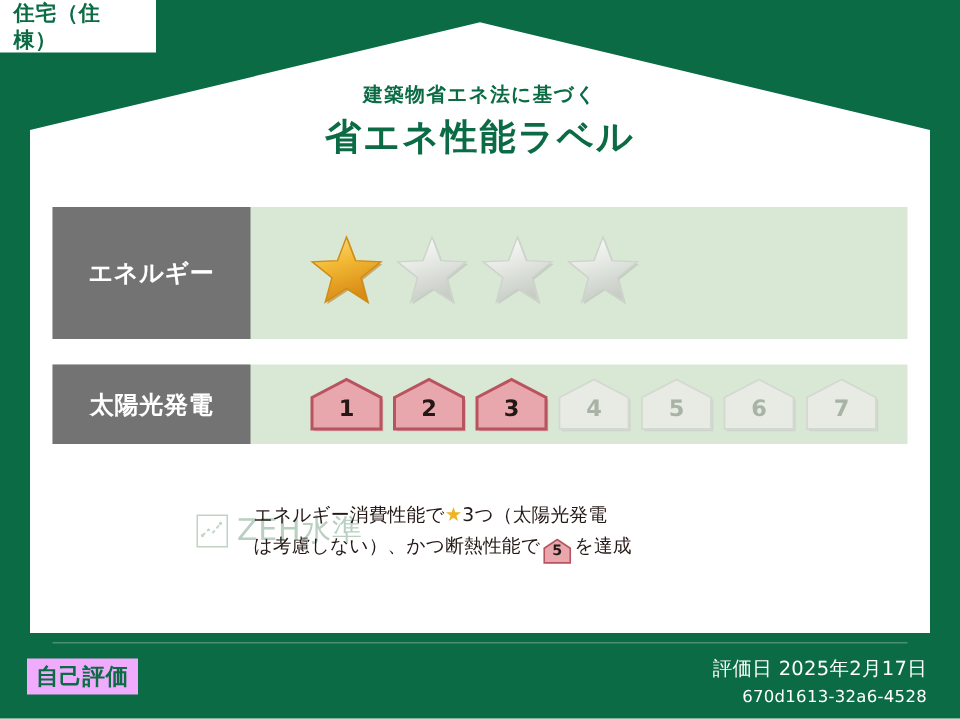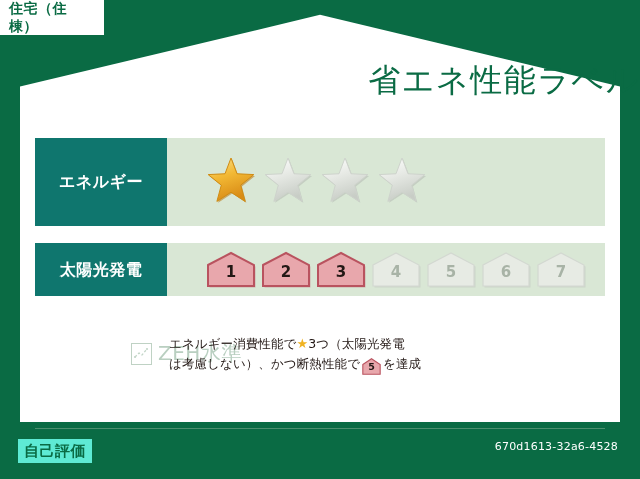--- a/index.html
+++ b/index.html
@@ -60,44 +60,43 @@
     text-align: center;
     color: #0a6b44;
   }
   .title-sub {
     font-size: 13px;
     font-weight: bold;
     letter-spacing: 1px;
     line-height: 1.2;
   }
   .title-main {
-    font-size: 32px;
-    font-weight: normal;
+    font-size: 24px;
+    font-weight: bold;
     letter-spacing: 1.5px;
     line-height: 1.3;
     margin-top: 4px;
-    text-align: right;
   }
 
   
   .perf-row {
     position: absolute;
     left: 35px;
     width: 570px;
     display: flex;
     align-items: stretch;
     background: #d9e7d5;
   }
   .perf-row.energy     { top: 138px; height: 88px; }
   .perf-row.insulation { top: 243px; height: 53px; }
 
   .perf-label {
     width: 132px;
     flex: 0 0 132px;
-    background: #0f766e;
+    background: #737373;
     color: #ffffff;
     font-weight: bold;
     font-size: 16px;
     line-height: 1.45;
     display: flex;
     align-items: center;
     justify-content: center;
     text-align: center;
     letter-spacing: 0.5px;
   }
@@ -214,21 +213,21 @@
     color: #ffffff;
   }
   .footer-left {
     position: absolute;
     left: 18px;
     top: 5px;
     display: flex;
     align-items: center;
   }
   .self-eval-badge {
-    background: #5eead4;
+    background: #f0abfc;
     color: #0a6b44;
     font-weight: bold;
     font-size: 15px;
     padding: 2px 6px;
     letter-spacing: 0.5px;
     line-height: 1.35;
   }
   .property-name {
     font-size: 14px;
     letter-spacing: 0.3px;
@@ -260,20 +259,21 @@
 
 <div id="label-root">
 
   <div class="house-body"></div>
 
   <div class="corner-badge left">
     <span>住宅（住棟）</span>
   </div>
 
   <div class="title-block">
+    <div class="title-sub">建築物省エネ法に基づく</div>
     <div class="title-main">省エネ性能ラベル</div>
   </div>
 
   <div class="perf-row energy">
     <div class="perf-label">
       <span class="lbl-inner">
         <span>エネルギー</span><br>
       </span>
     </div>
     <div class="perf-value">
@@ -407,17 +407,18 @@
     </div>
   </div>
 
   <div class="footer-rule"></div>
 
   <div class="footer">
     <div class="footer-left">
       <span class="self-eval-badge">自己評価</span>
     </div>
     <div class="footer-right">
+      <div class="eval-date">評価日 2025年2月17日</div>
       <div class="eval-id">670d1613-32a6-4528</div>
     </div>
   </div>
 
 </div>
 
 </body></html>

